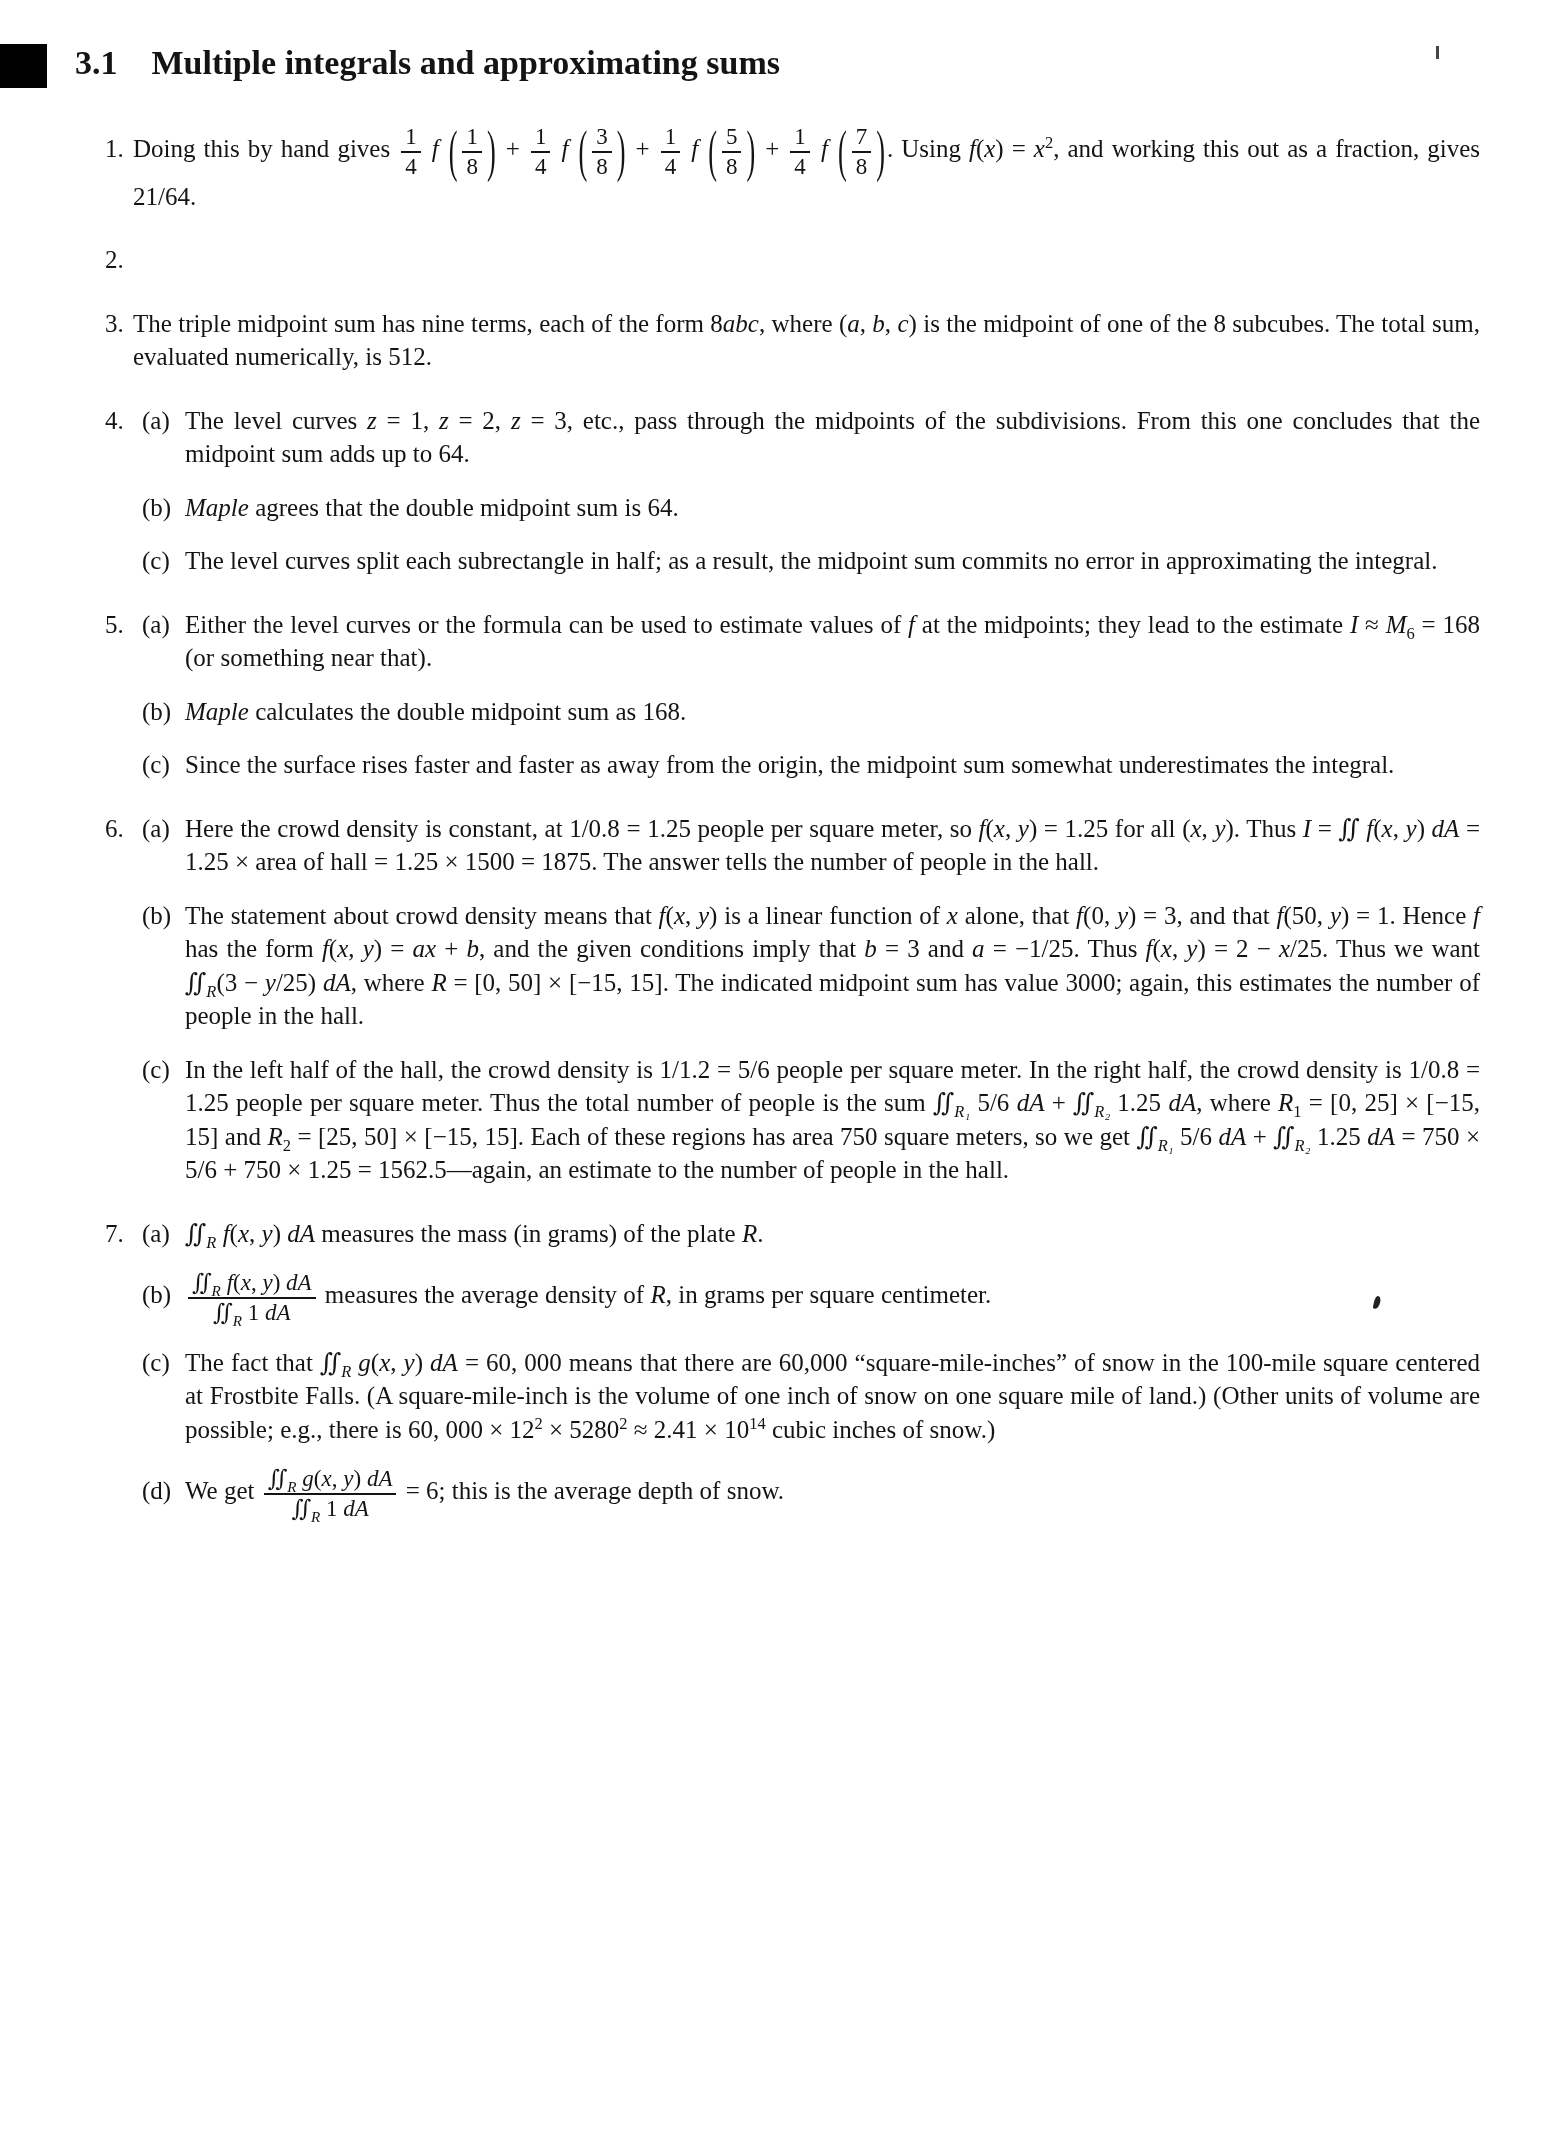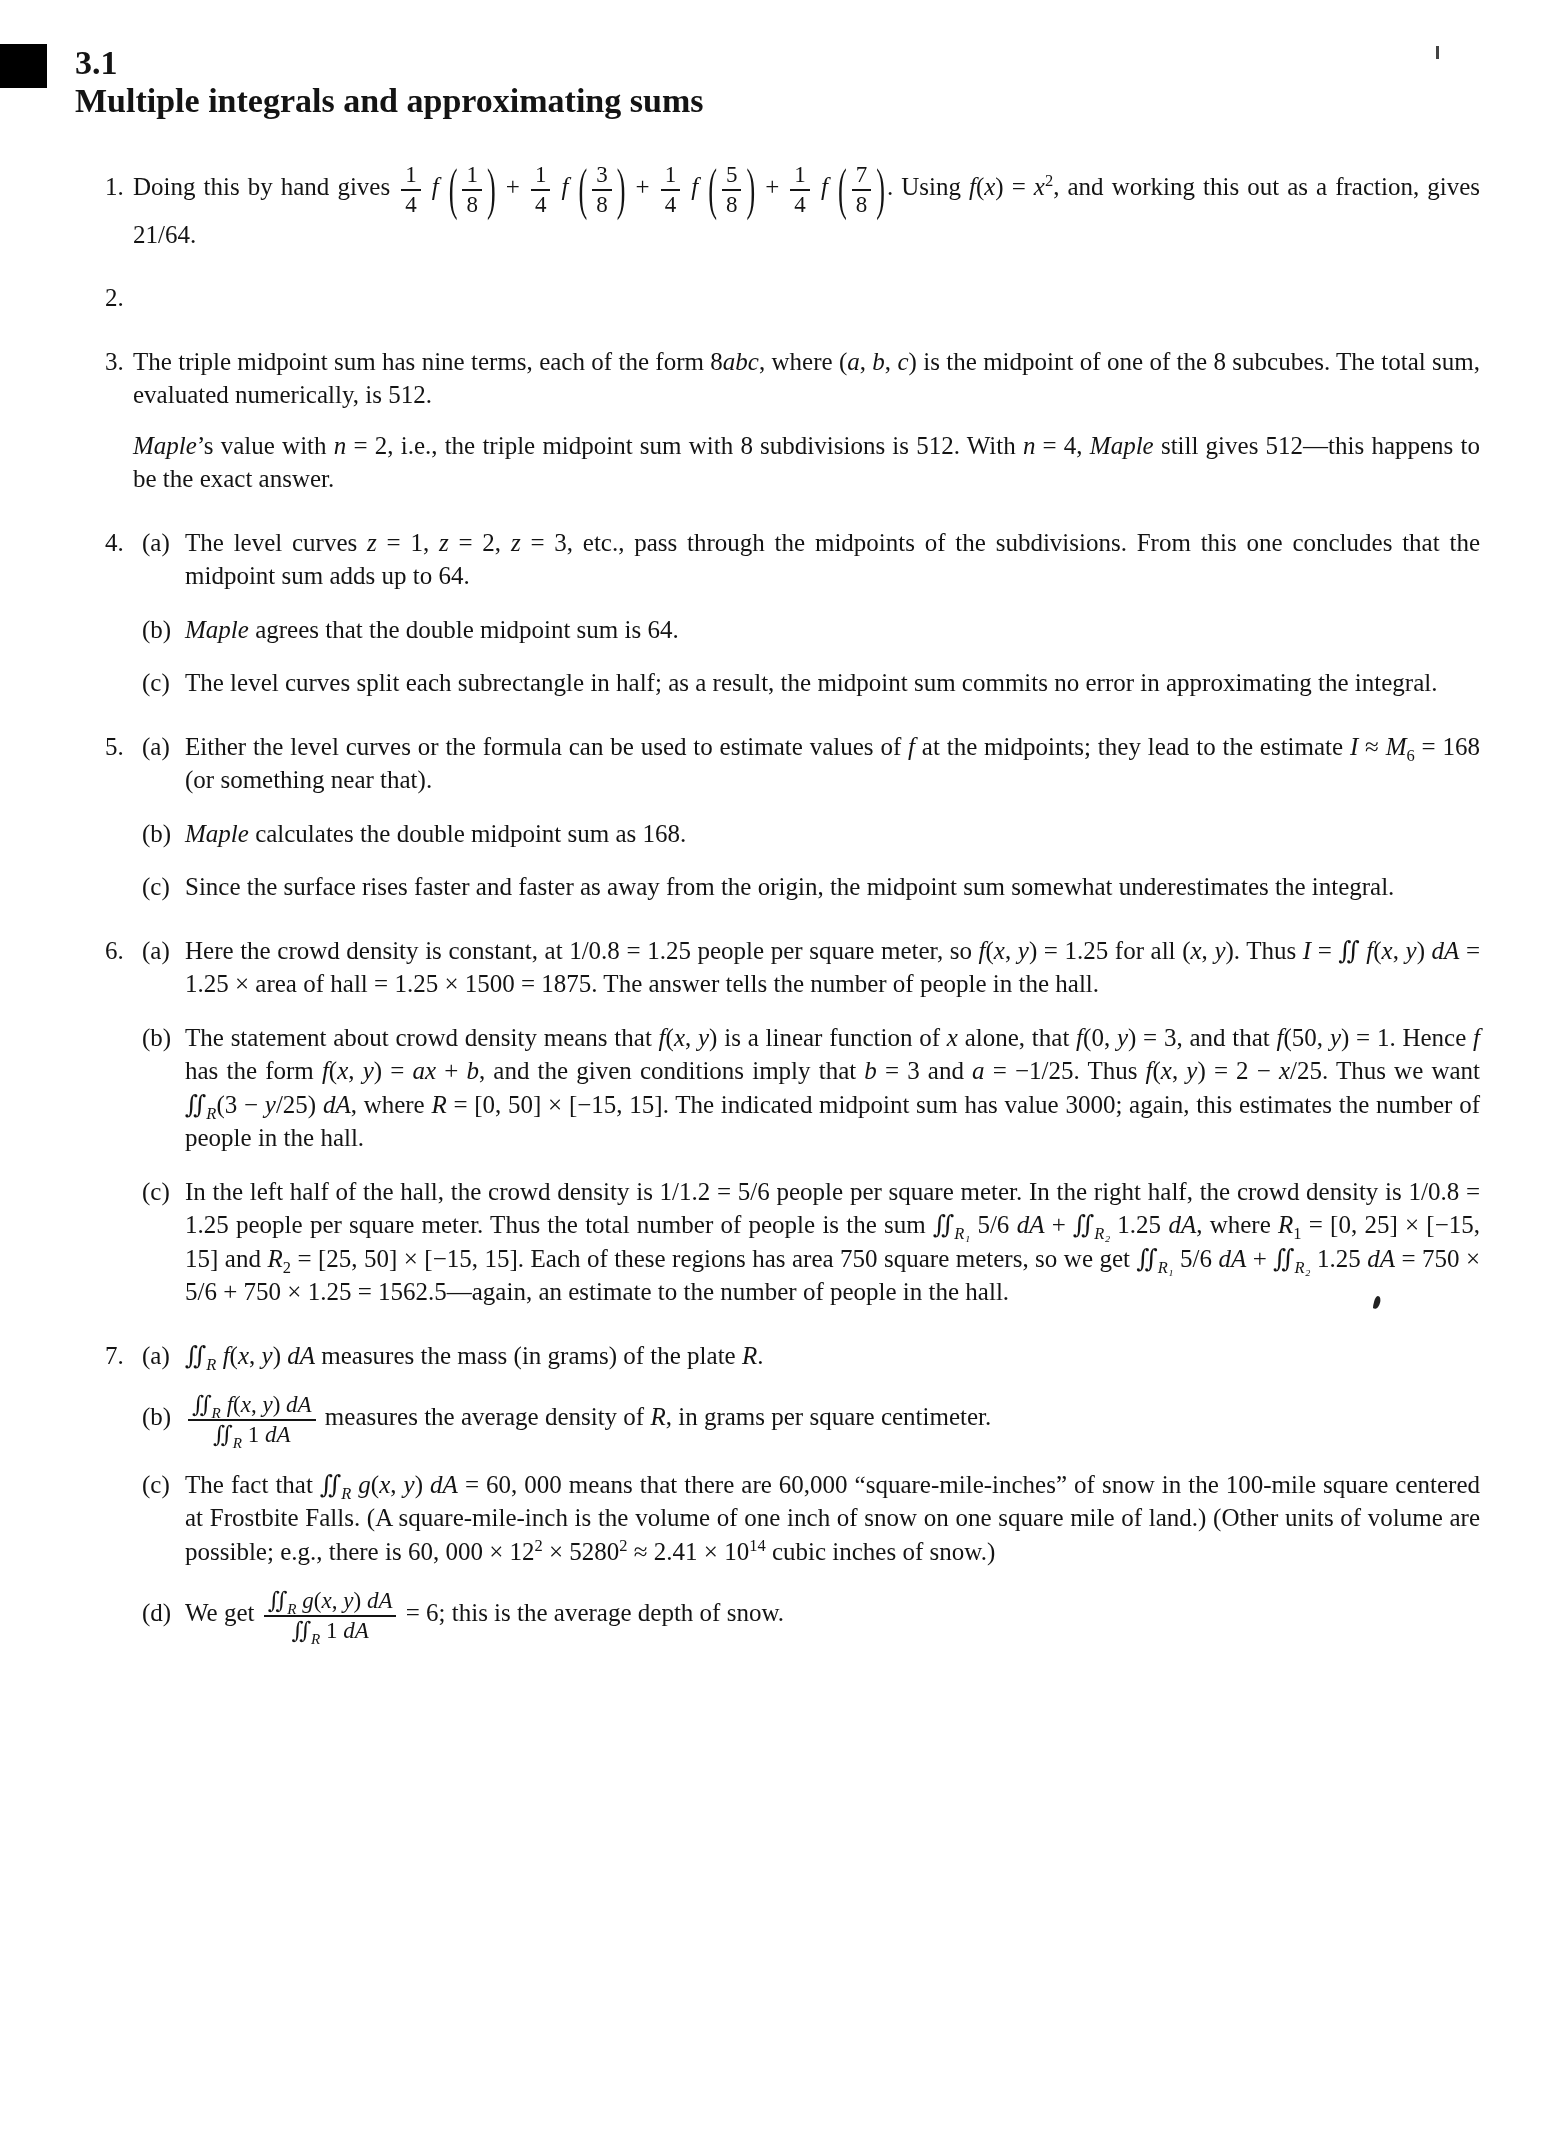--- a/index.html
+++ b/index.html
@@ -41,21 +41,20 @@
     letter-spacing:0.6px;
   }
   .runhead .sec{margin-right:42px;}
   .runhead .pageno{font-variant:normal;font-size:23px;letter-spacing:0;}
   
   .heading{
     margin-top:44px;
     font-weight:bold;
     font-size:34px;
     display:flex;
-    flex-direction:column;
   }
   .heading .hnum{margin-right:34px;}
   
   .solutions{
     margin-top:42px;
     padding-left:30px;
     font-size:25px;
     line-height:1.34;
     text-align:justify;
   }
@@ -114,21 +113,20 @@
       </div>
       <div class="item">
         <div class="item-num">2.</div>
         <div class="item-body">
         </div>
       </div>
       <div class="item">
         <div class="item-num">3.</div>
         <div class="item-body">
           <div class="para">The triple midpoint sum has nine terms, each of the form 8<span class="it">abc</span>, where (<span class="it">a</span>, <span class="it">b</span>, <span class="it">c</span>) is the midpoint of one of the 8 subcubes. The total sum, evaluated numerically, is 512.</div>
-          <div class="para"><span class="it">Maple</span>’s value with <span class="it">n</span> = 2, i.e., the triple midpoint sum with 8 subdivisions is 512.  With <span class="it">n</span> = 4, <span class="it">Maple</span> still gives 512—this happens to be the exact answer.</div>
         </div>
       </div>
       <div class="item">
         <div class="item-num">4.</div>
         <div class="item-body">
           <div class="subitem">
             <div class="sub-label">(a)</div>
             <div class="sub-body">The level curves <span class="it">z</span> = 1, <span class="it">z</span> = 2, <span class="it">z</span> = 3, etc., pass through the midpoints of the subdivisions. From this one concludes that the midpoint sum adds up to 64.</div>
           </div>
           <div class="subitem">

